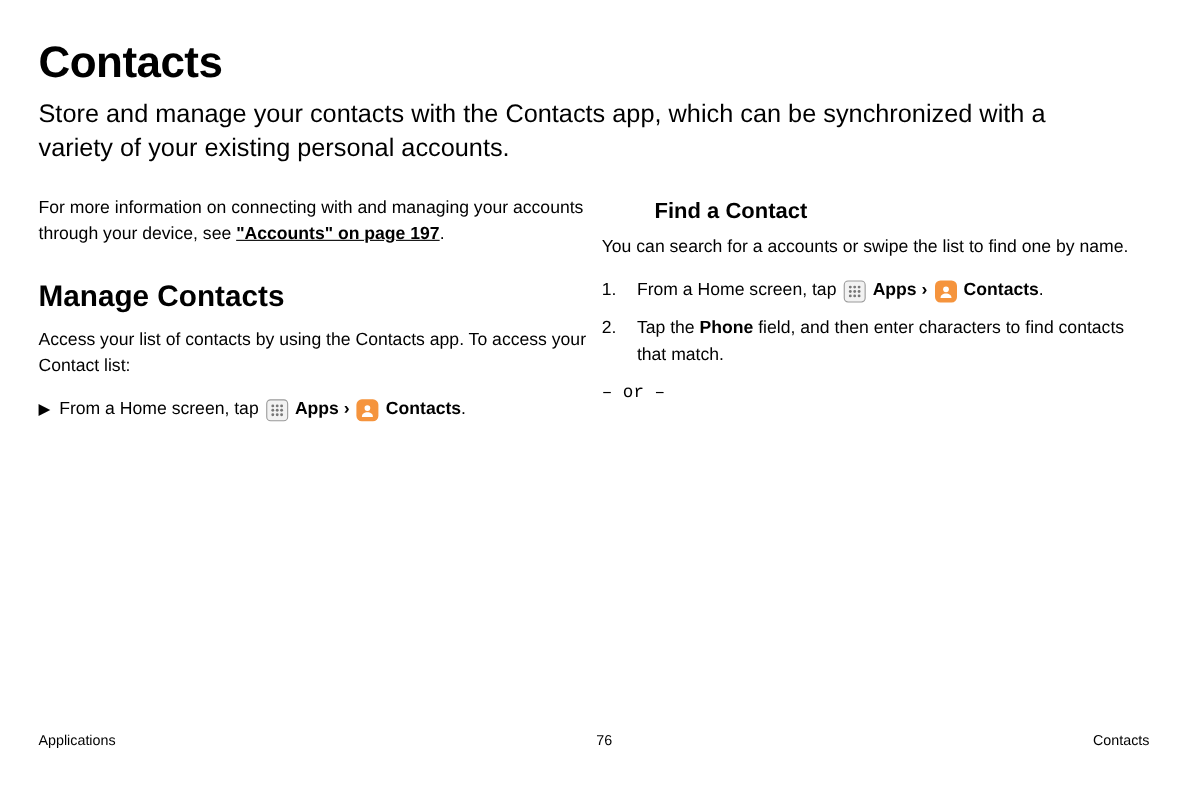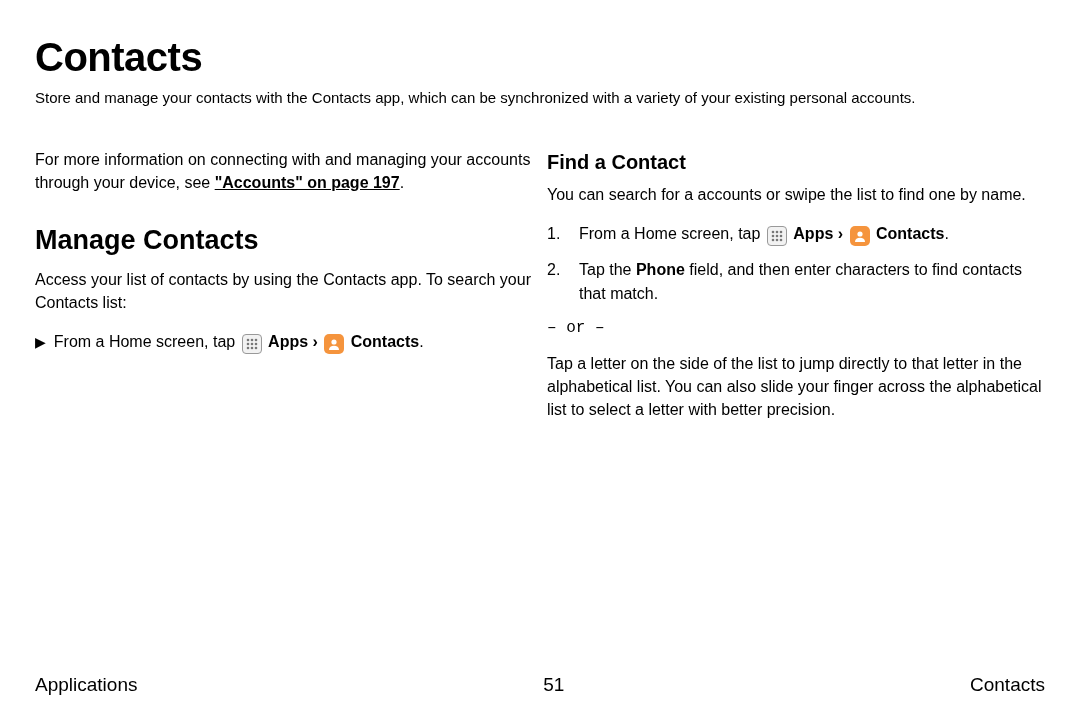--- a/index.html
+++ b/index.html
@@ -12,23 +12,23 @@
     padding: 35px 35px 20px 35px;
     position: relative;
   }
   .page-title {
     font-size: 40px;
     font-weight: 900;
     letter-spacing: -0.5px;
     margin-bottom: 8px;
   }
   .page-intro {
-    font-size: 15px;
+    font-size: 23px;
     line-height: 1.35;
-    margin-bottom: 40px;
+    margin-bottom: 28px;
     max-width: 980px;
   }
   .columns {
     display: flex;
     gap: 14px;
   }
   .col {
     flex: 1;
     font-size: 16px;
     line-height: 1.45;
@@ -39,20 +39,21 @@
   .h2 {
     font-size: 27px;
     font-weight: 800;
     margin-top: 26px;
     margin-bottom: 8px;
   }
   .h3 {
     font-size: 20px;
     font-weight: 800;
     margin-bottom: 6px;
+    margin-left: 48px;
   }
   .bullet-row {
     display: flex;
     align-items: center;
     gap: 8px;
     margin-top: 4px;
   }
   .tri {
     display: inline-block;
     font-size: 14px;
@@ -84,42 +85,42 @@
     width: 20px; height: 20px;
     border-radius: 5px;
     background: #f5943d;
     display: inline-flex;
     align-items: center;
     justify-content: center;
   }
   .contacts-icon svg { width: 14px; height: 14px; fill: #fff; }
   .footer {
     position: absolute;
-    bottom: 24px;
+    bottom: 40px;
     left: 35px;
     right: 35px;
     display: flex;
     justify-content: space-between;
-    font-size: 19px;
+    font-size: 13px;
   }
 </style>
 </head>
 <body>
 
 <h1 class="page-title">Contacts</h1>
 <p class="page-intro">Store and manage your contacts with the Contacts app, which can be synchronized with a variety of your existing personal accounts.</p>
 
 <div class="columns">
 
   <div class="col">
     <p class="para">
       <span>For more information on connecting with and managing your accounts through your device, see </span><span class="link">"Accounts" on page 197</span><span>.</span>
     </p>
     <h2 class="h2">Manage Contacts</h2>
-    <p class="para">Access your list of contacts by using the Contacts app. To search your Contacts list:</p>
+    <p class="para">Access your list of contacts by using the Contacts app. To access your Contact list:</p>
     <div class="bullet-row">
       <span class="tri">▶</span>
       <span>
         <span>From a Home screen, tap </span>
         <span class="inline-icon apps-icon">
           <svg viewBox="0 0 14 14">
               <g fill="#777">
                 <circle cx="3" cy="3" r="1.3"></circle>
                 <circle cx="7" cy="3" r="1.3"></circle>
                 <circle cx="11" cy="3" r="1.3"></circle>
@@ -176,22 +177,21 @@
         </span>
       </div>
       <div class="ol-item">
         <span class="ol-num">2.</span>
         <span>
           <span>Tap the </span><span class="bold">Phone</span><span> field, and then enter characters to find contacts that match.</span>
         </span>
       </div>
     </div>
     <p class="or-line">– or –</p>
-    <p class="para">Tap a letter on the side of the list to jump directly to that letter in the alphabetical list. You can also slide your finger across the alphabetical list to select a letter with better precision.</p>
   </div>
 
 </div>
 
 <div class="footer">
   <span>Applications</span>
-  <span>51</span>
+  <span>76</span>
   <span>Contacts</span>
 </div>
 
 </body></html>

